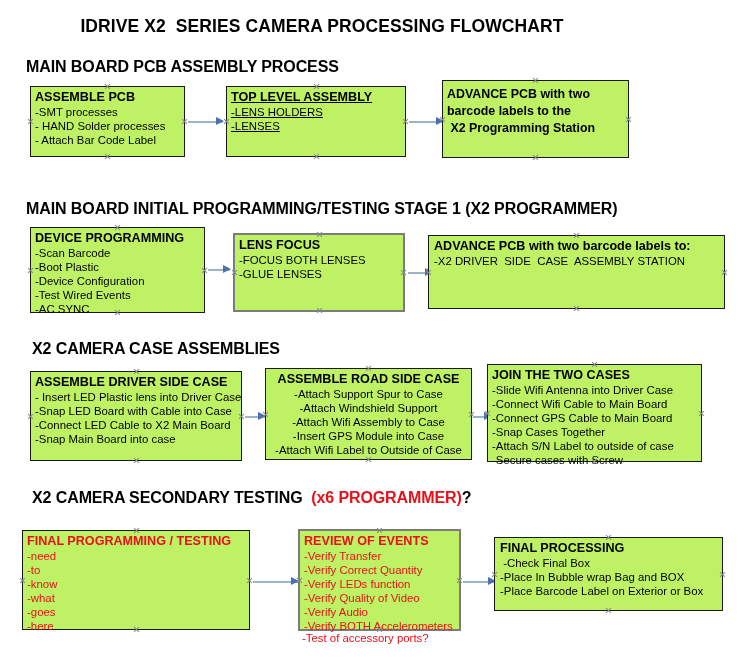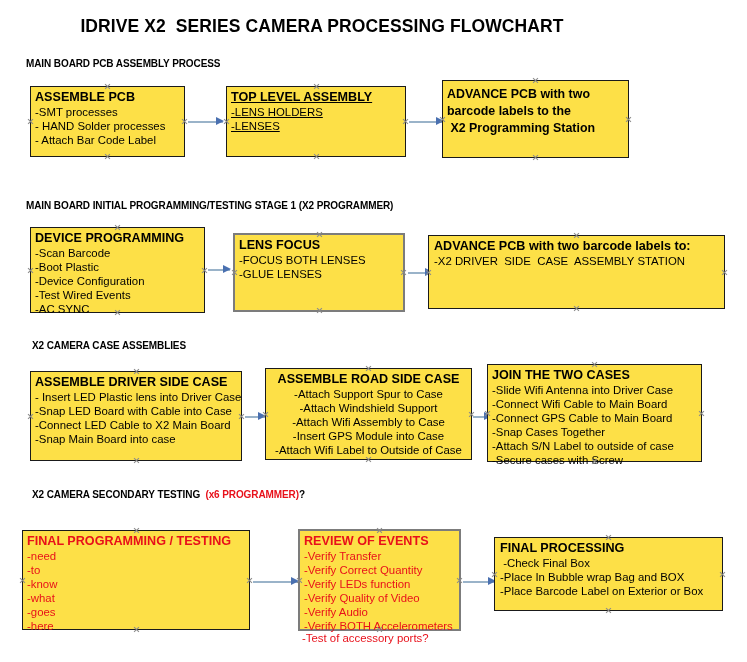--- a/index.html
+++ b/index.html
@@ -25,33 +25,33 @@
     width: 644px;
     text-align: center;
     font-size: 17.5px;
     font-weight: bold;
     letter-spacing: 0.1px;
     color: #000;
     white-space: pre;
   }
   .section-heading {
     position: absolute;
-    font-size: 10px;
+    font-size: 16px;
     font-weight: bold;
     color: #000;
     white-space: pre;
     letter-spacing: -0.1px;
   }
   .section-heading .accent {
     color: #e8101a;
   }
   .node {
     position: absolute;
     box-sizing: border-box;
-    background: #fde047;
+    background: #bef264;
     border: 1px solid #1a1a1a;
     padding: 3px 4px 0 4px;
     overflow: visible;
   }
   .node.gray-border {
     border: 2px solid #7c7c7c;
   }
   .node .node-title {
     font-size: 12.6px;
     font-weight: bold;

